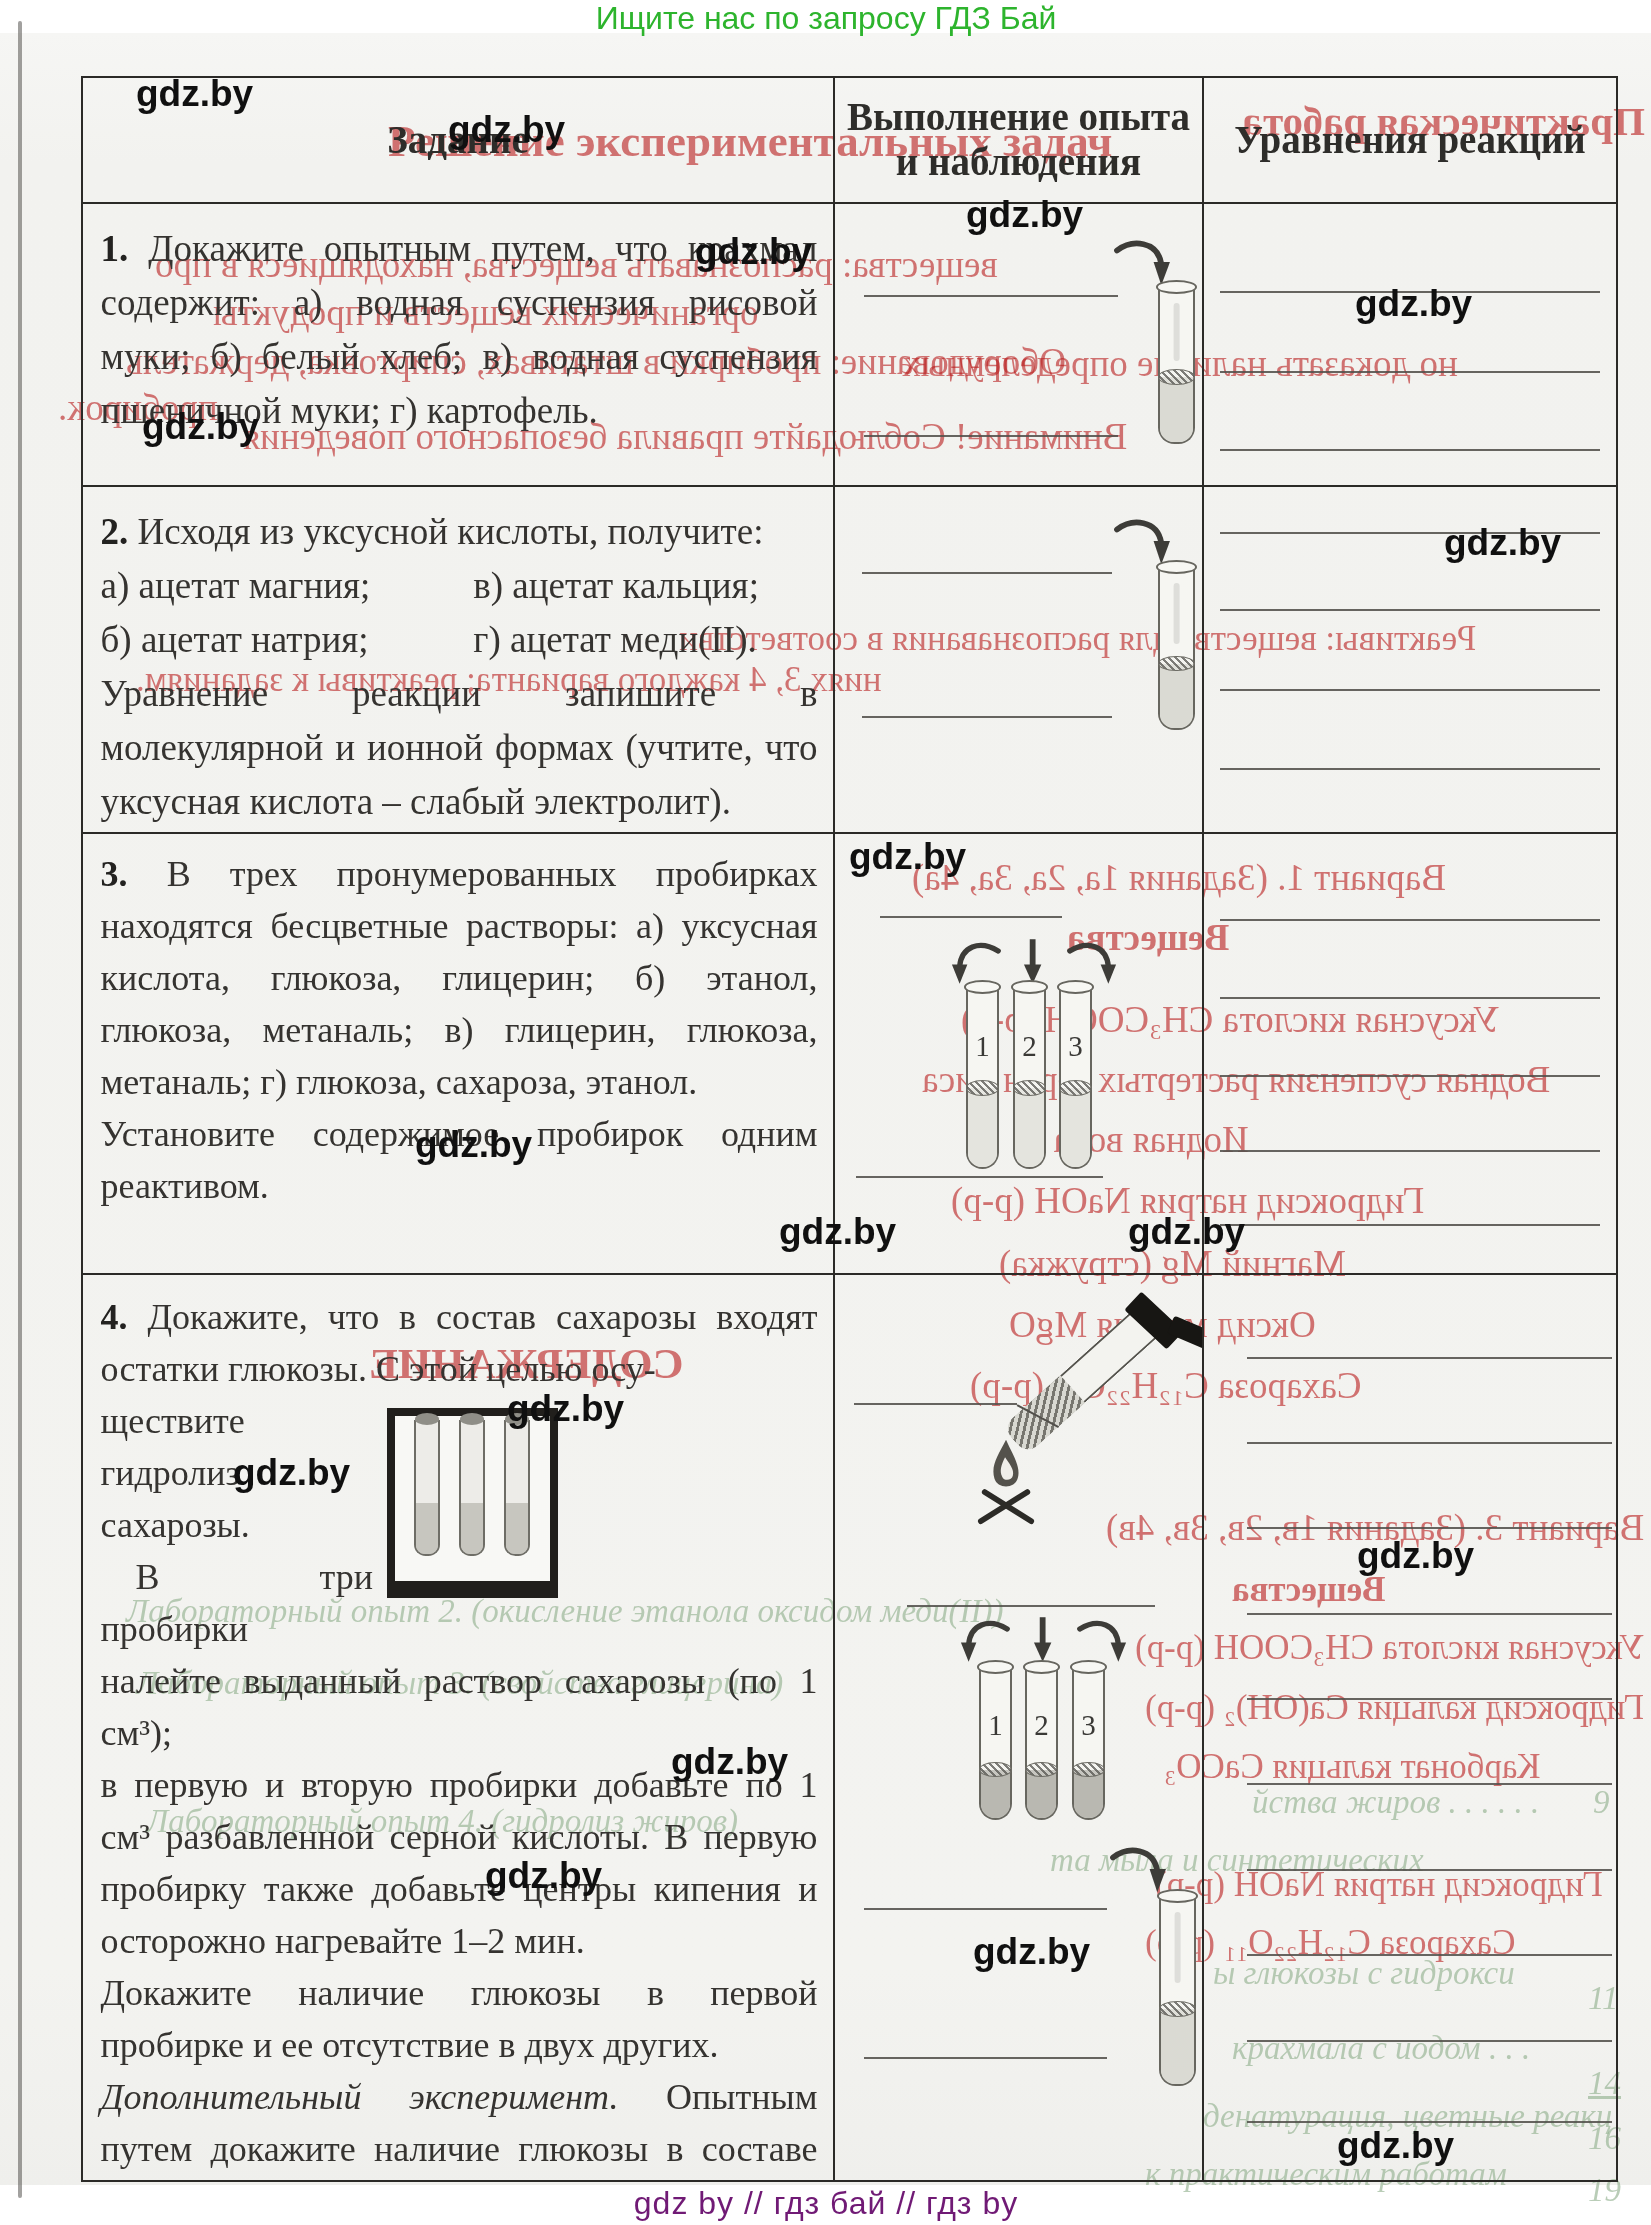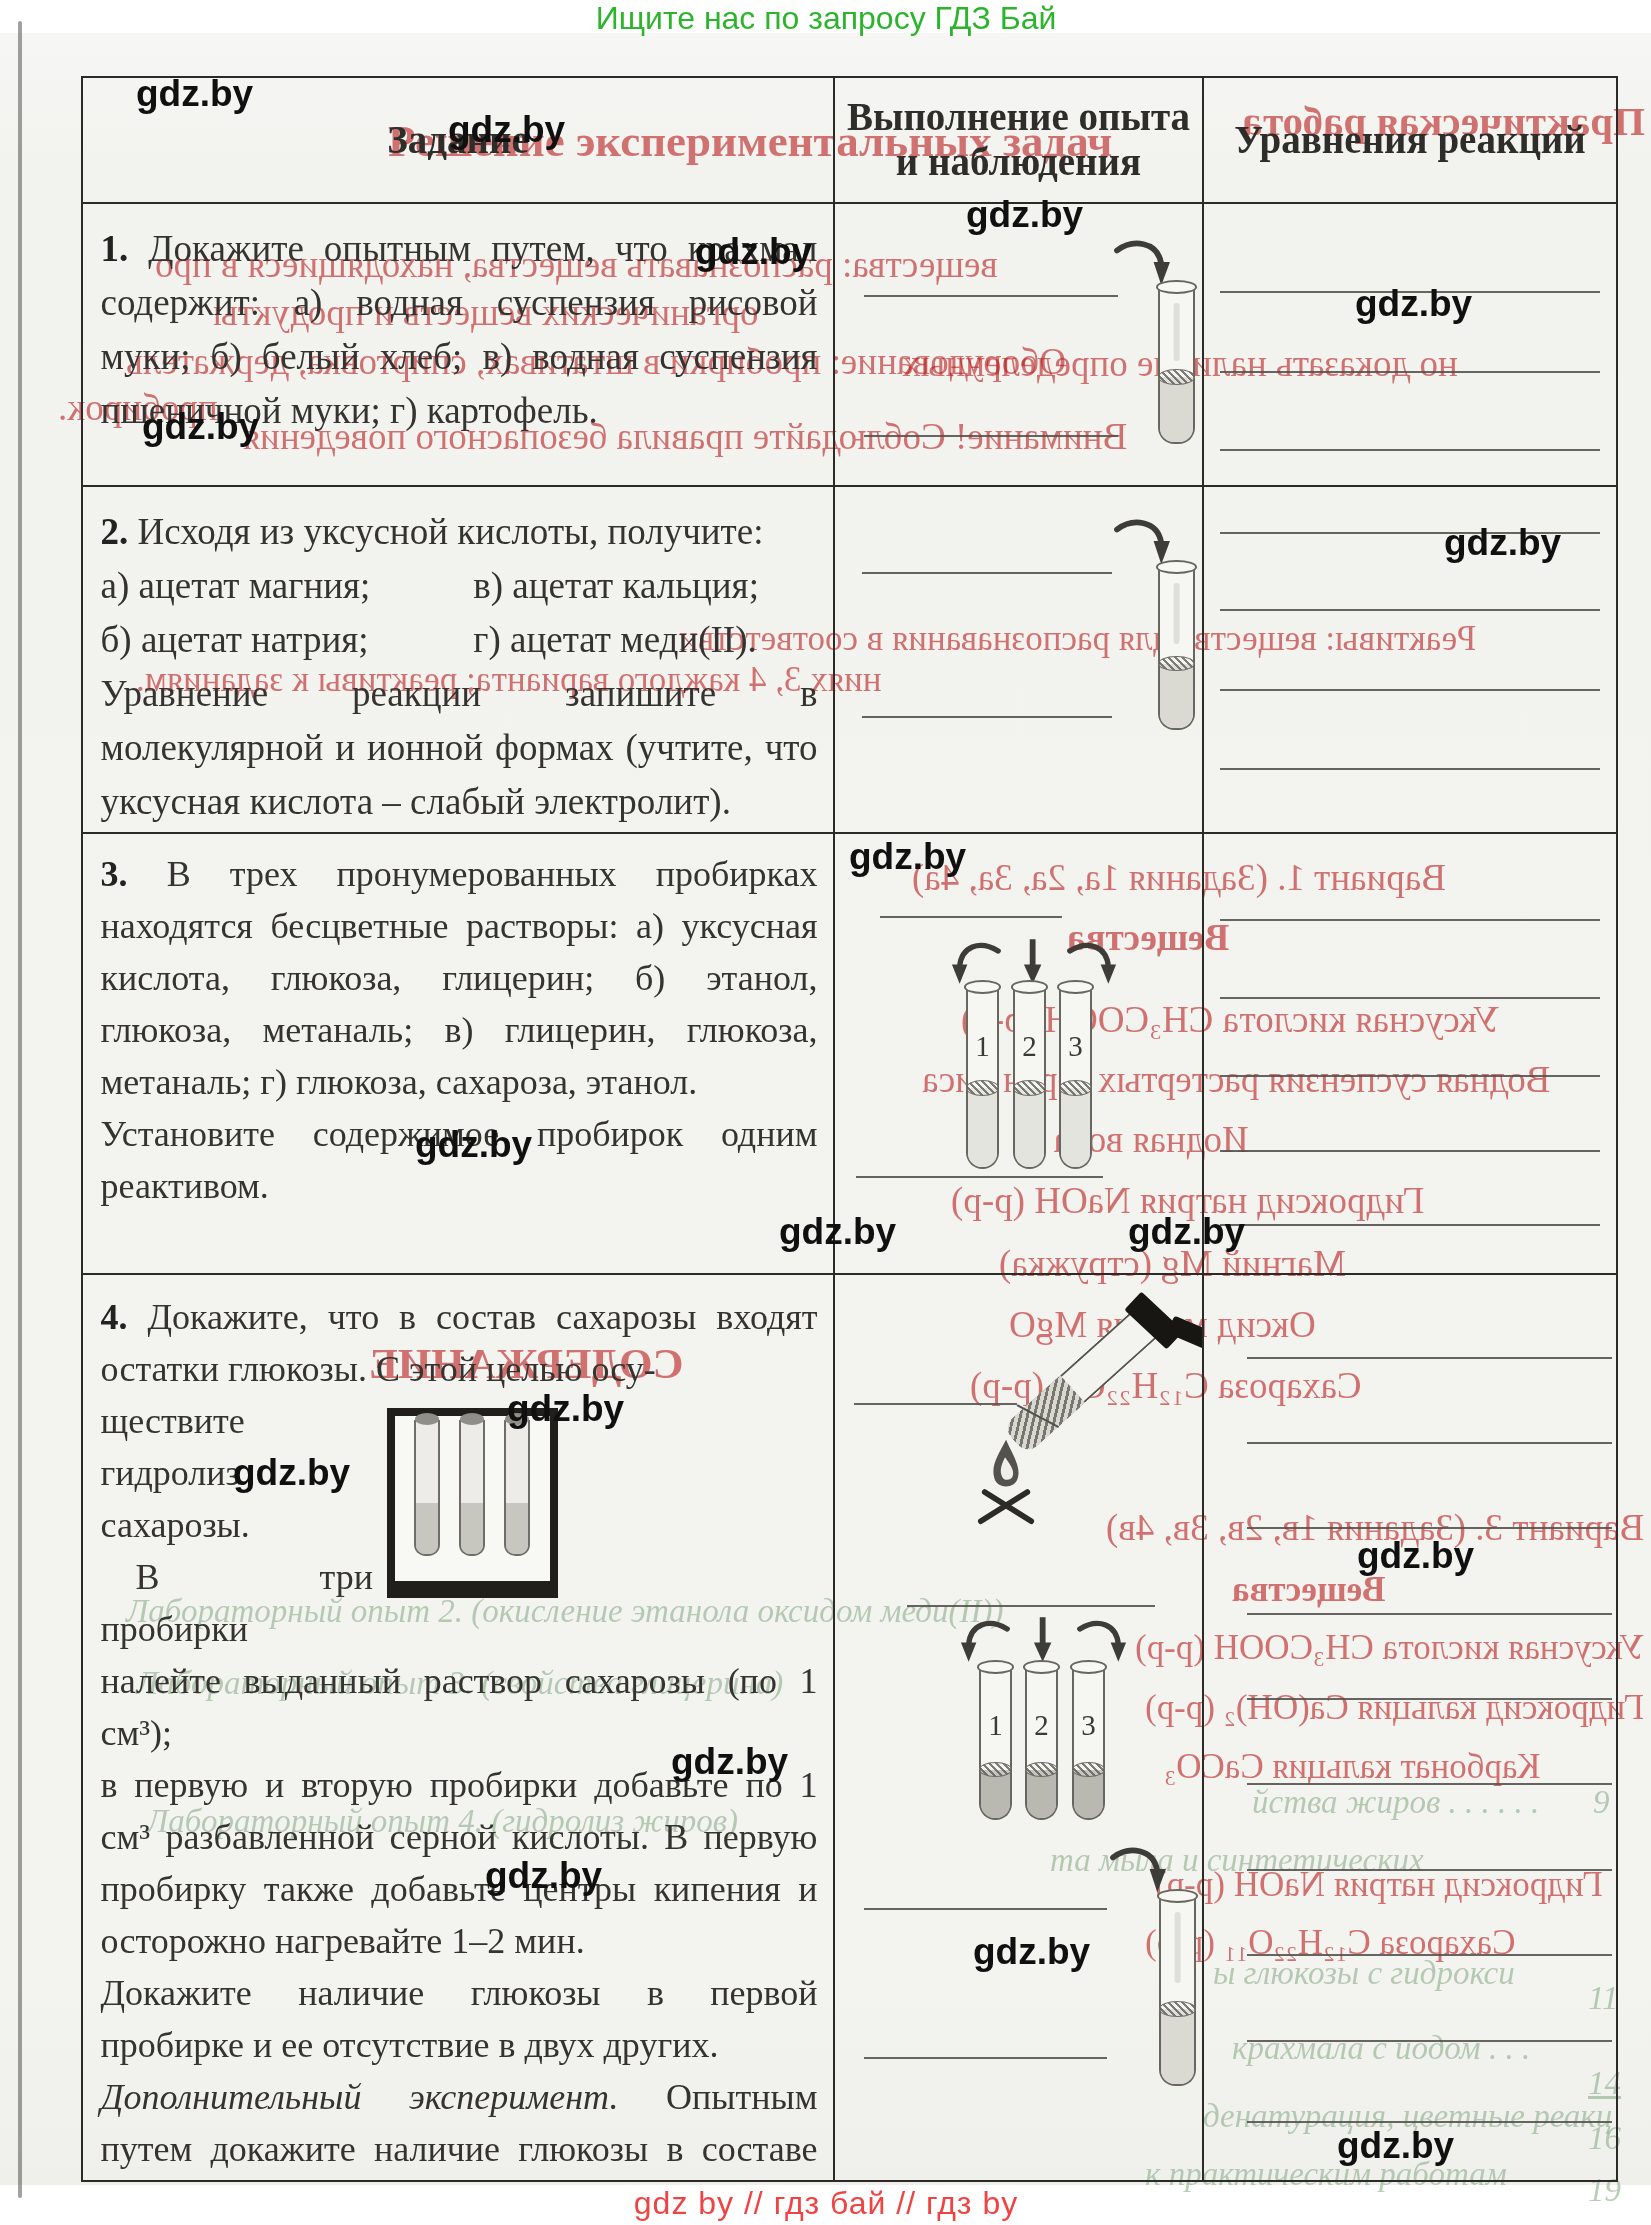--- a/index.html
+++ b/index.html
@@ -5,21 +5,21 @@
   html,body{margin:0;padding:0;}
   body{width:1652px;height:2225px;position:relative;background:#ffffff;overflow:hidden;
        font-family:"Liberation Serif","DejaVu Serif",serif;}
   
   .paper{position:absolute;left:0;top:33px;width:1652px;height:2152px;
          background:linear-gradient(180deg,#f6f6f4 0%,#f2f2ef 6%,#f3f3f0 90%,#efefec 100%);}
   .scan-edge{position:absolute;left:18.4px;top:21.3px;bottom:27px;width:3.9px;background:#45443f;opacity:.5;border-radius:1.9px;}
   .promo{position:absolute;left:0;width:1652px;text-align:center;
          font-family:"Liberation Sans","DejaVu Sans",sans-serif;}
   .promo.top{top:0px;font-size:32px;color:#2db42d;}
-  .promo.bottom{top:2185px;font-size:32px;color:#ef4444;letter-spacing:1px;}
+  .promo.bottom{top:2185px;font-size:32px;color:#701a75;letter-spacing:1px;}
   
   #bleed-layer{position:absolute;inset:0;z-index:1;pointer-events:none;}
   .bleed{position:absolute;white-space:nowrap;color:#b91c1c;filter:blur(0.6px);opacity:.6;
          font-family:"Liberation Serif",serif;}
   .bleed.mirror{transform:scaleX(-1);}
   .bleed.green{color:#95b392;font-style:italic;opacity:.65;}
   .bleed.bold{font-weight:bold;}
   
   #wm-layer{position:absolute;inset:0;z-index:6;pointer-events:none;}
   .wm{position:absolute;font-family:"Liberation Sans","DejaVu Sans",sans-serif;

